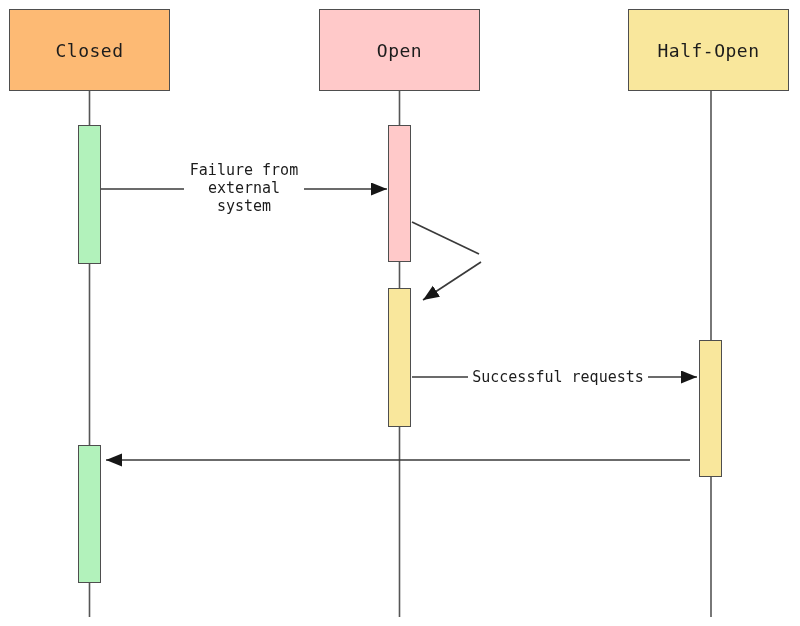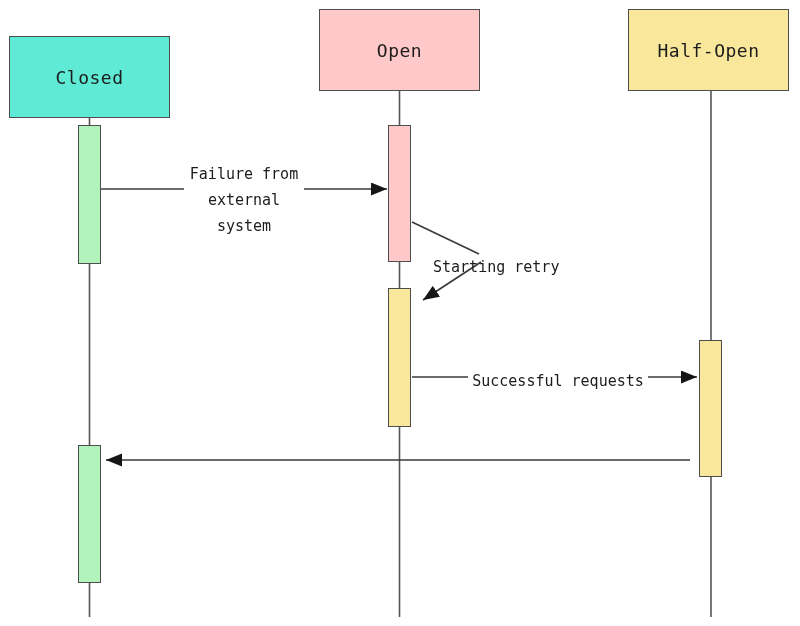--- a/index.html
+++ b/index.html
@@ -52,21 +52,21 @@
     border: 1.6px solid var(--stroke);
   }
   .bar-1 { left: 78px;  top: 125px; height: 139px; }
   .bar-2 { left: 388px; top: 125px; height: 137px; }
   .bar-3 { left: 388px; top: 288px; height: 139px; }
   .bar-4 { left: 699px; top: 340px; height: 137px; }
   .bar-5 { left: 78px;  top: 445px; height: 138px; }
   .msg-label {
     position: absolute;
     font-size: 15px;
-    line-height: 26px;
+    line-height: 18px;
     text-align: center;
     color: var(--text);
     background: var(--background);
   }
   .label-1 { left: 184px; top: 161px; width: 120px; }
   .label-2 { left: 433px; top: 254px; white-space: nowrap; background: transparent; }
   .label-3 { left: 468px; top: 368px; width: 180px; white-space: nowrap; }
   .label-4 { left: 185px; top: 443px; width: 136px; }
 </style>
 </head>
@@ -85,33 +85,32 @@
     <line class="lifeline" x1="399.5" y1="90" x2="399.5" y2="617"></line>
     <line class="lifeline" x1="711" y1="90" x2="711" y2="617"></line>
 
     <line class="msg" x1="101" y1="189" x2="387" y2="189" marker-end="url(#ah)"></line>
     <line class="msg" x1="412" y1="222" x2="479" y2="254"></line>
     <line class="msg" x1="481" y1="262" x2="423" y2="300" marker-end="url(#ah)"></line>
     <line class="msg" x1="412" y1="377" x2="697" y2="377" marker-end="url(#ah)"></line>
     <line class="msg" x1="690" y1="460" x2="106" y2="460" marker-end="url(#ah)"></line>
   </svg>
 
-  <div class="actor actor-closed" style="background-color: #5eead4; margin-top: 27px;">
+  <div class="actor actor-closed" style="background-color: #fdba74;">
     <span>Closed</span>
   </div>
   <div class="actor actor-open" style="background-color: rgb(255, 201, 201);">
     <span>Open</span>
   </div>
   <div class="actor actor-halfopen" style="background-color: rgb(249, 231, 156);">
     <span>Half-Open</span>
   </div>
 
   <div class="bar bar-1" style="background-color: rgb(178, 242, 187);"></div>
   <div class="bar bar-2" style="background-color: rgb(255, 201, 201);"></div>
   <div class="bar bar-3" style="background-color: rgb(249, 231, 156);"></div>
   <div class="bar bar-4" style="background-color: rgb(249, 231, 156);"></div>
   <div class="bar bar-5" style="background-color: rgb(178, 242, 187);"></div>
 
   <div class="msg-label label-1">Failure from external system</div>
-  <div class="msg-label label-2">Starting retry</div>
   <div class="msg-label label-3">Successful requests</div>
 
 </div>
 
 </body></html>

